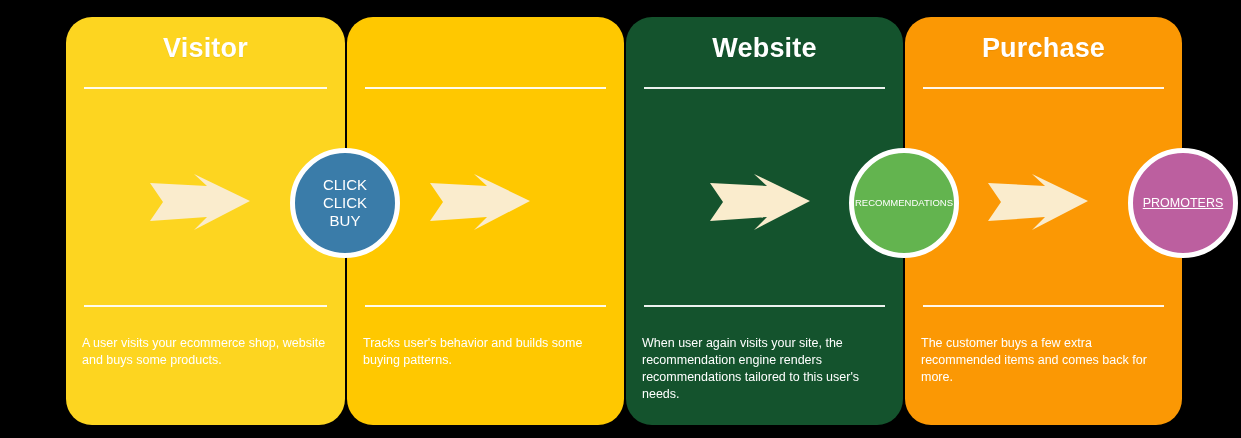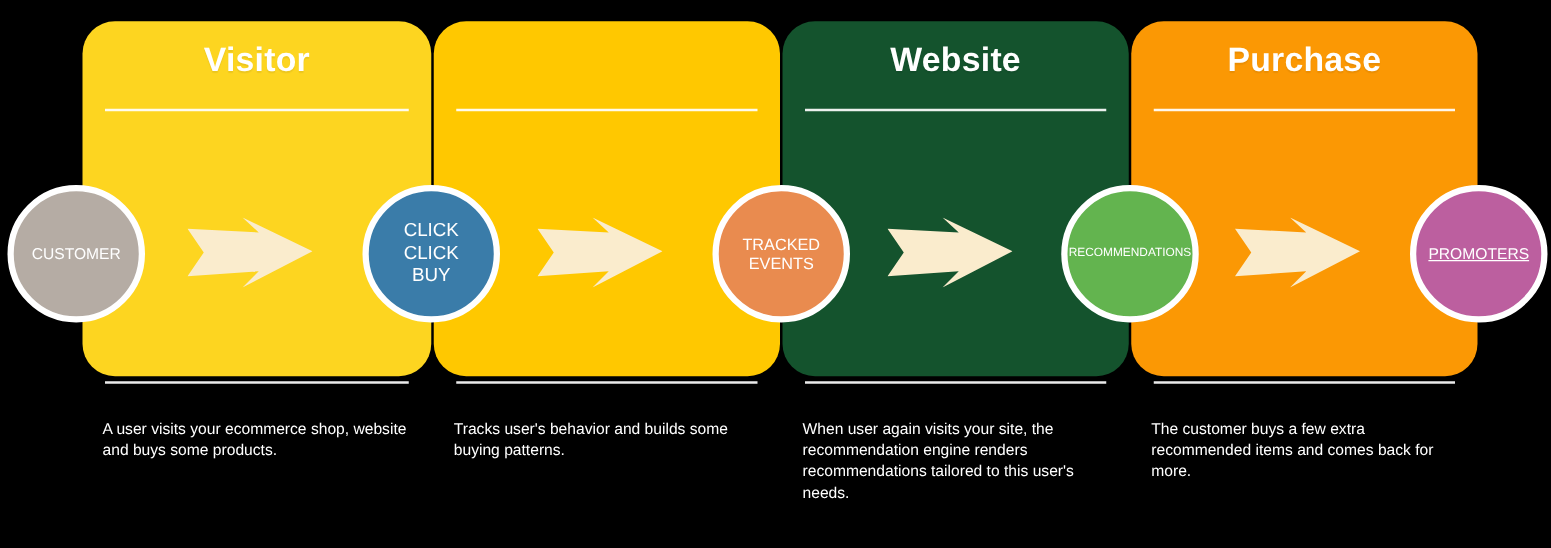--- a/index.html
+++ b/index.html
@@ -1,20 +1,20 @@
 <!DOCTYPE html>
 <html><head>
 <meta charset="utf-8">
 <style>
   html,body{margin:0;padding:0;background:#000;}
   body{width:1241px;height:438px;overflow:hidden;
        font-family:"Liberation Sans","DejaVu Sans",sans-serif;}
   #stage{position:relative;width:1241px;height:438px;background:#000;}
 
-  .panel{position:absolute;top:17px;height:284px;border-radius:26px;
+  .panel{position:absolute;top:17px;height:408px;border-radius:26px;
          box-sizing:border-box;}
   .panel .ptitle{position:absolute;top:16px;left:0;right:0;text-align:center;
          color:#fff;font-size:27px;font-weight:bold;letter-spacing:.2px;
          text-shadow:0 1px 1px rgba(0,0,0,.07);}
   .panel .rule-top{position:absolute;top:70px;left:18px;right:18px;height:2px;
          background:#fff;opacity:.92;}
   .panel .rule-bot{position:absolute;top:288px;left:18px;right:18px;height:2px;
          background:#fff;opacity:.92;}
   .panel .ptext{position:absolute;left:16px;right:16px;top:318px;
          color:#fff;font-size:12.5px;line-height:17px;}
@@ -74,31 +74,24 @@
       <svg width="100" height="56" viewBox="0 0 100 56">
         <path d="M0 9 L57 12 L44 0 L100 27 L44 56 L57 43 L0 47 L13 28 Z" fill="#faeccd"></path>
       </svg>
     </div>
   <div class="arrow" id="arrow-3" style="left: 988px; top: 174px; width: 100px; height: 56px;">
       <svg width="100" height="56" viewBox="0 0 100 56">
         <path d="M0 9 L57 12 L44 0 L100 27 L44 56 L57 43 L0 47 L13 28 Z" fill="#faeccd"></path>
       </svg>
     </div>
 
-  <div class="circle" id="circle-0" style="left: 6px; top: 148px; width: 110px; height: 110px; background: rgb(181, 172, 164); border-color: rgb(255, 255, 255); font-size: 12.5px;">
-    <span>CUSTOMER</span>
-  </div>
   <div class="circle" id="circle-1" style="left: 290px; top: 148px; width: 110px; height: 110px; background: rgb(58, 124, 169); border-color: rgb(255, 255, 255); font-size: 15px; justify-content: center;">
     <span>CLICK
 CLICK
 BUY</span>
-  </div>
-  <div class="circle" id="circle-2" style="left: 570px; top: 148px; width: 110px; height: 110px; background: rgb(233, 139, 79); border-color: rgb(255, 255, 255); font-size: 13px;">
-    <span>TRACKED
-EVENTS</span>
   </div>
   <div class="circle" id="circle-3" style="left: 849px; top: 148px; width: 110px; height: 110px; background: rgb(99, 180, 79); border-color: rgb(255, 255, 255); font-size: 9.5px;">
     <span>RECOMMENDATIONS</span>
   </div>
   <div class="circle" id="circle-4" style="left: 1128px; top: 148px; width: 110px; height: 110px; background: rgb(188, 95, 159); border-color: rgb(255, 255, 255); font-size: 12.5px; text-decoration: underline;">
     <span>PROMOTERS</span>
   </div>
 
 </div>
 

